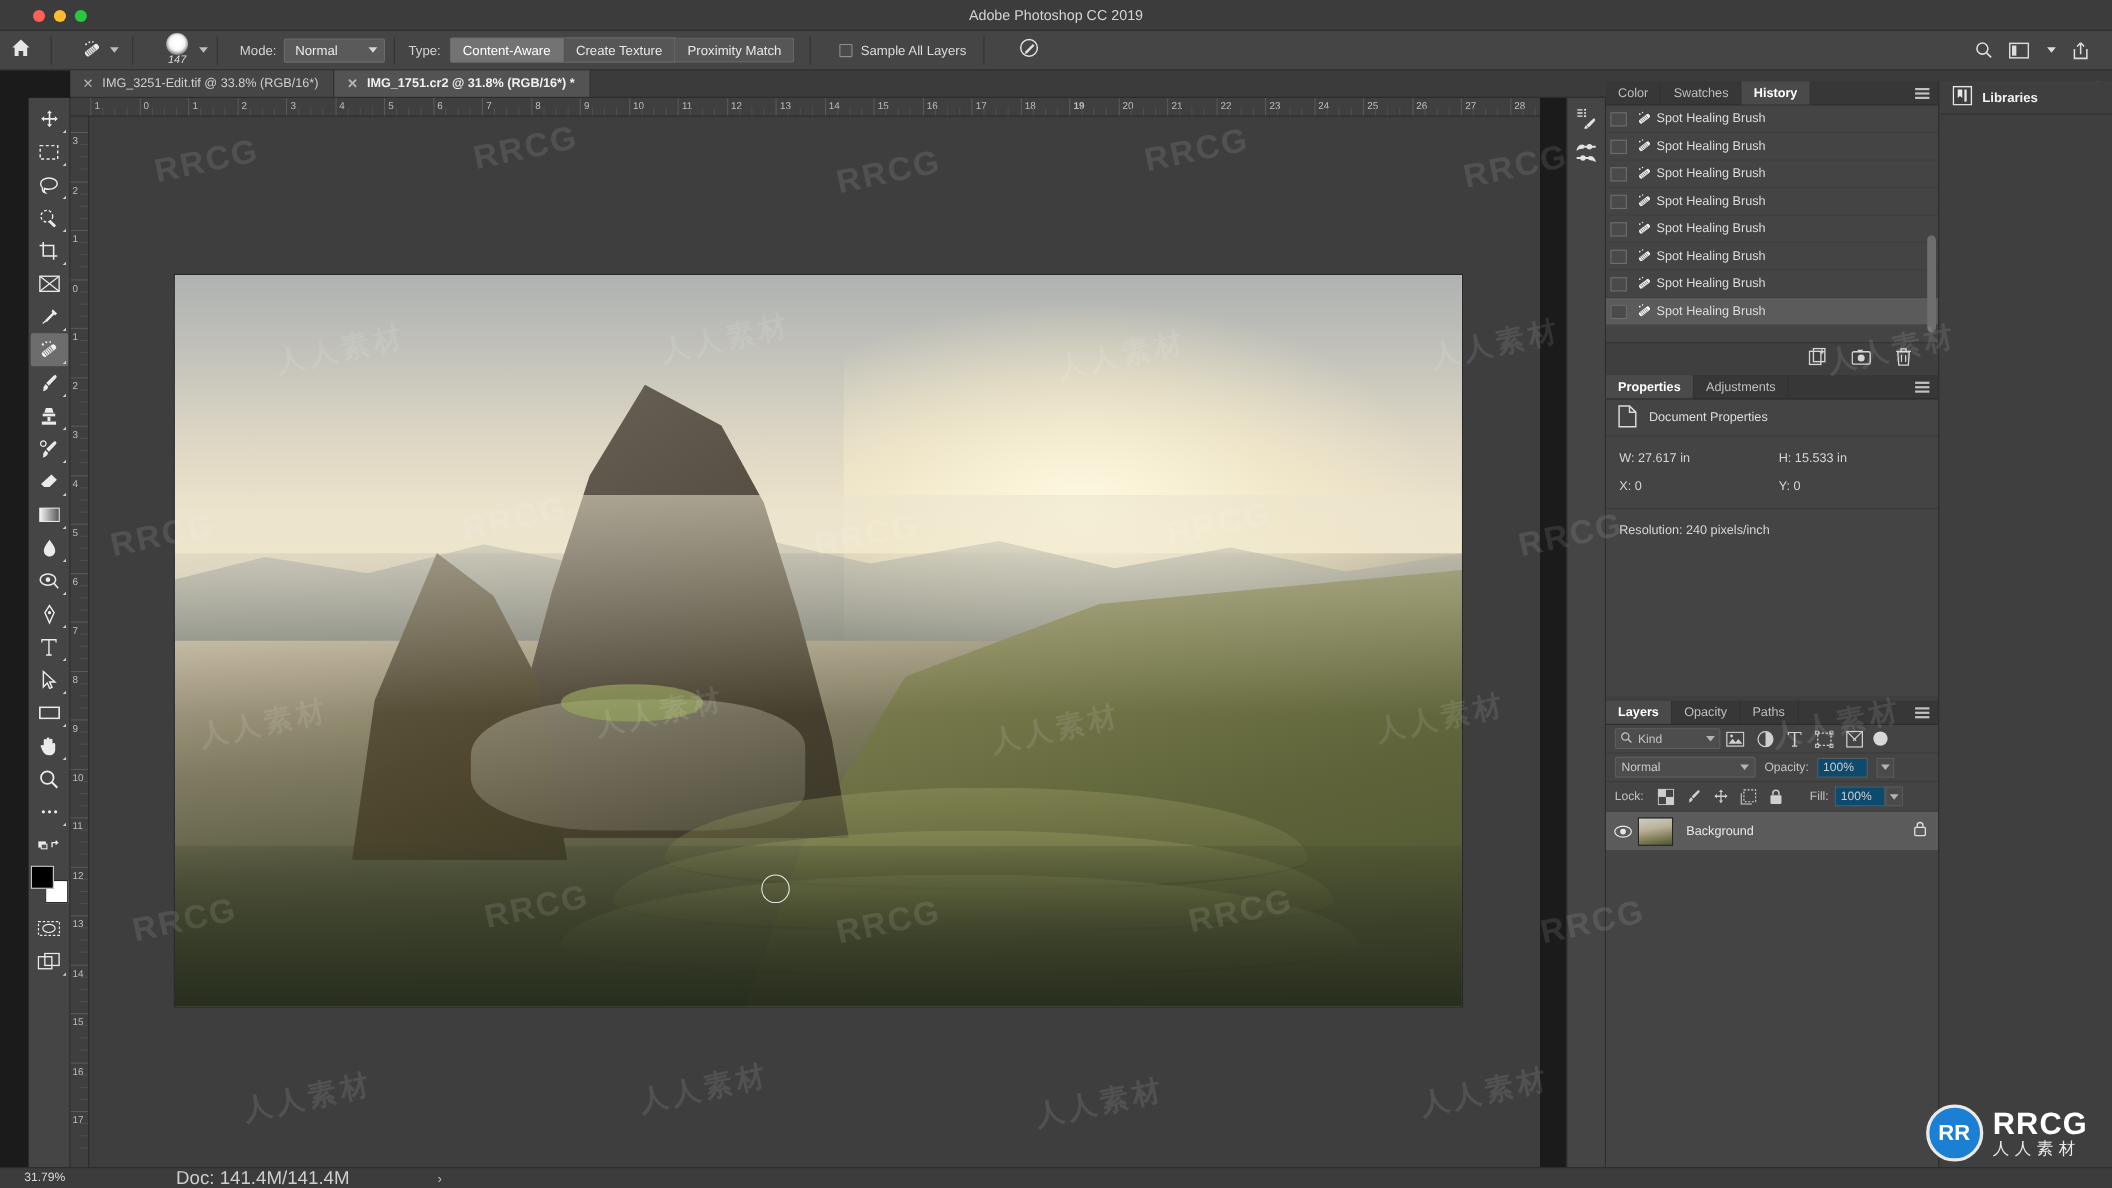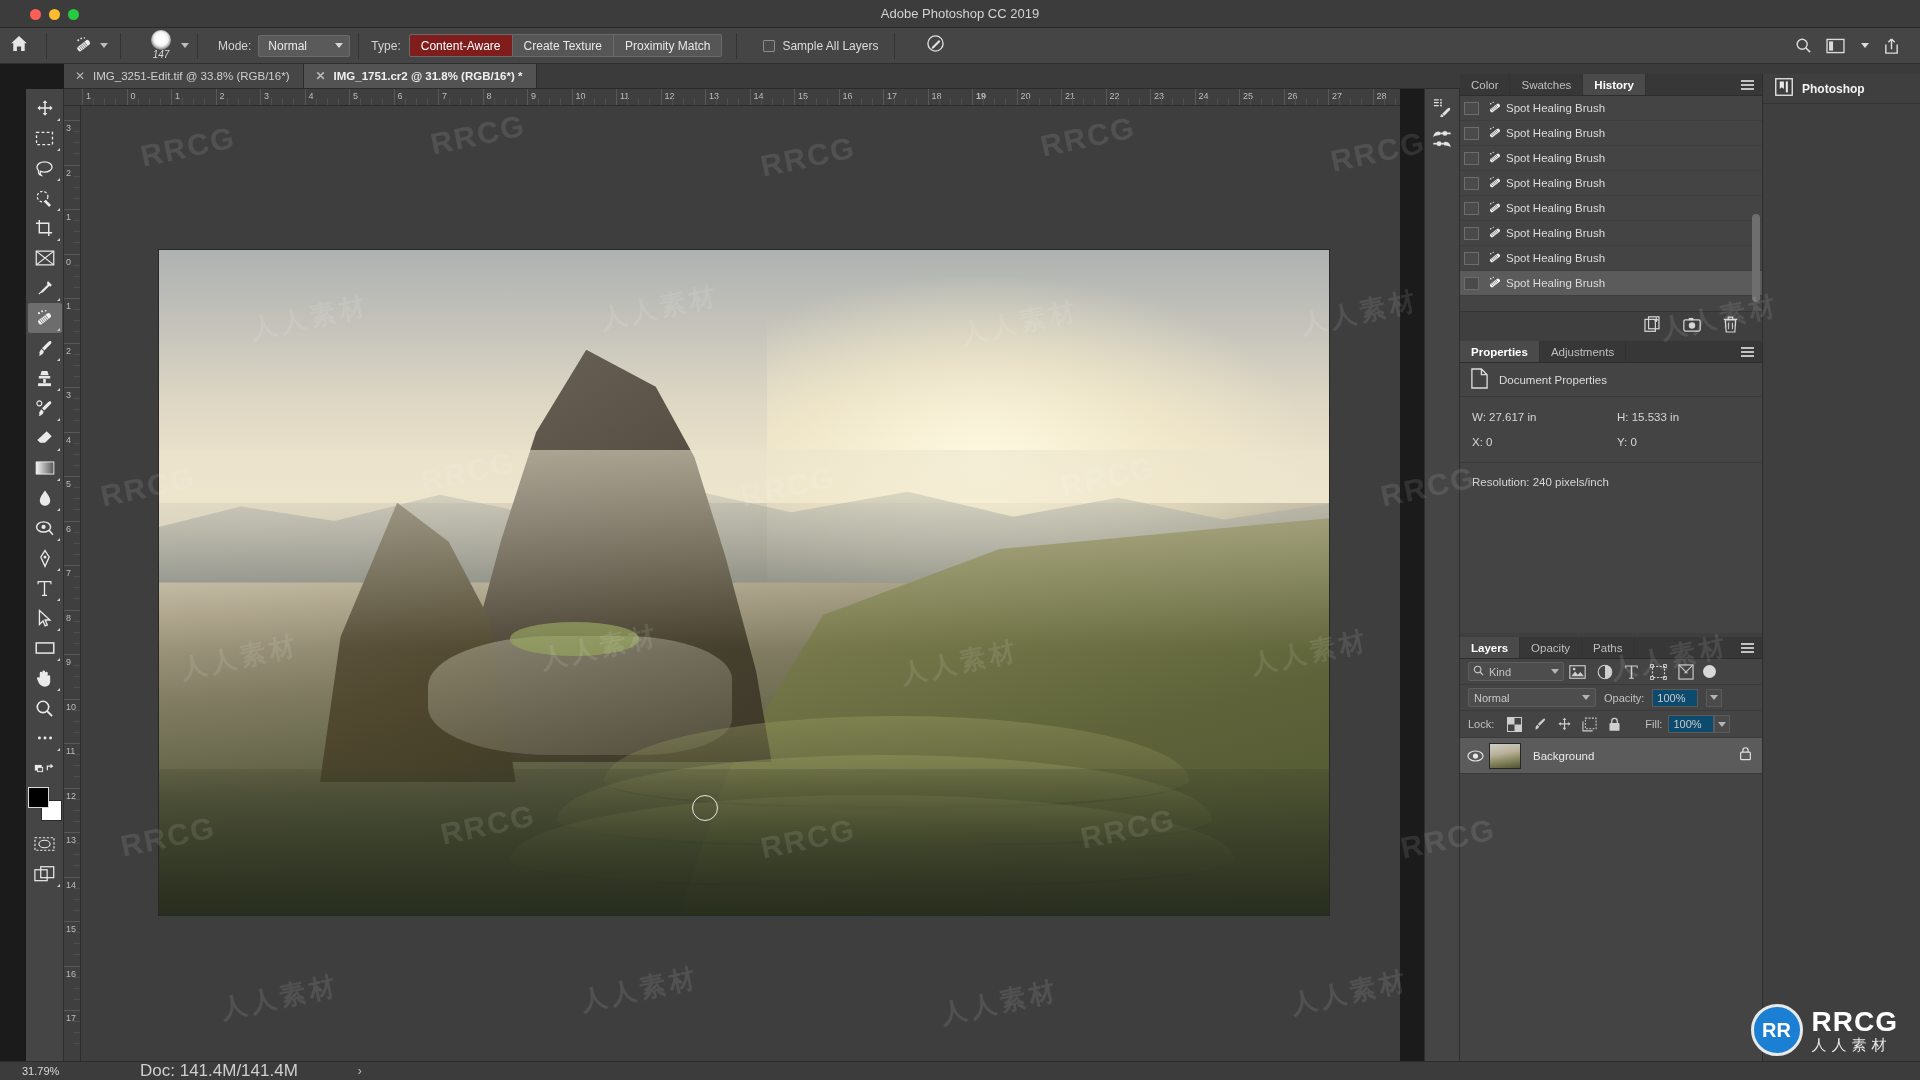--- a/index.html
+++ b/index.html
@@ -77,21 +77,21 @@
   }
   .ob-select .caret { border-top-color: #d6d6d6; margin-left: 12px; }
   .seg-group { display: flex; margin-left: 8px; }
   .seg {
     height: 23px; padding: 0 11px; line-height: 23px;
     background: #565656; border: 1px solid #6a6a6a; border-left: none;
     font-size: 12px; color: #e8e8e8; cursor: pointer; white-space: nowrap;
   }
   .seg:first-child { border-left: 1px solid #6a6a6a; border-radius: 2px 0 0 2px; }
   .seg:last-child { border-radius: 0 2px 2px 0; }
-  .seg.active { background: #7f1d1d; color: #fff; }
+  .seg.active { background: #737373; color: #fff; }
   .ob-check { display: flex; align-items: center; gap: 7px; margin-left: 18px; cursor: pointer; }
   .cbox {
     width: 12px; height: 12px; background: #4a4a4a;
     border: 1px solid #8c8c8c; border-radius: 1px;
   }
   .ob-check span { font-size: 12px; color: #dcdcdc; }
   .pressure-btn {
     width: 28px; height: 26px; margin-left: 18px;
     display: flex; align-items: center; justify-content: center; cursor: pointer;
   }
@@ -365,21 +365,21 @@
   .lib-head {
     display: flex; align-items: center; gap: 9px; height: 30px; padding-left: 12px;
     border-bottom: 1px solid #333;
   }
   .lib-head span { font-size: 12px; color: #f2f2f2; font-weight: bold; }
 
   
   #statusbar {
     position: absolute; left: 0; bottom: 0; width: 1920px; height: 19px;
     background: #3c3c3c; border-top: 1px solid #2c2c2c;
-    display: flex; align-items: center;
+    display: flex; align-items: center; gap: 20px;
   }
   .sb-zoom {
     width: 78px; padding-left: 22px; font-size: 11px; color: #d9d9d9; cursor: text;
   }
   .sb-doc { font-size: 17px; color: #cfcfcf; margin-left: 62px; }
   .sb-arrow { font-size: 12px; color: #bcbcbc; margin-left: 60px; cursor: pointer; }
 
   
   .wm {
     position: absolute; pointer-events: none; user-select: none;
@@ -1396,21 +1396,21 @@
 
   <div id="libraries">
     <div class="lib-head">
       <span>
         <svg width="18" height="18" viewBox="0 0 19 19">
             <rect x="0.8" y="0.8" width="17.4" height="17.4" fill="none" stroke="#e8e8e8" stroke-width="1.4"></rect>
             <path d="M5 3.6h4.4v8l-2.2-1.8L5 11.6z" fill="#e8e8e8"></path>
             <rect x="11.4" y="3.6" width="2.2" height="11.6" fill="#e8e8e8"></rect>
           </svg>
       </span>
-      <span>Photoshop</span>
+      <span>Libraries</span>
     </div>
   </div>
 
   <div id="statusbar">
     <span class="sb-zoom">31.79%</span>
     <span class="sb-doc">Doc: 141.4M/141.4M</span>
     <span class="sb-arrow">›</span>
   </div>
 
   <div id="wm-layer">

